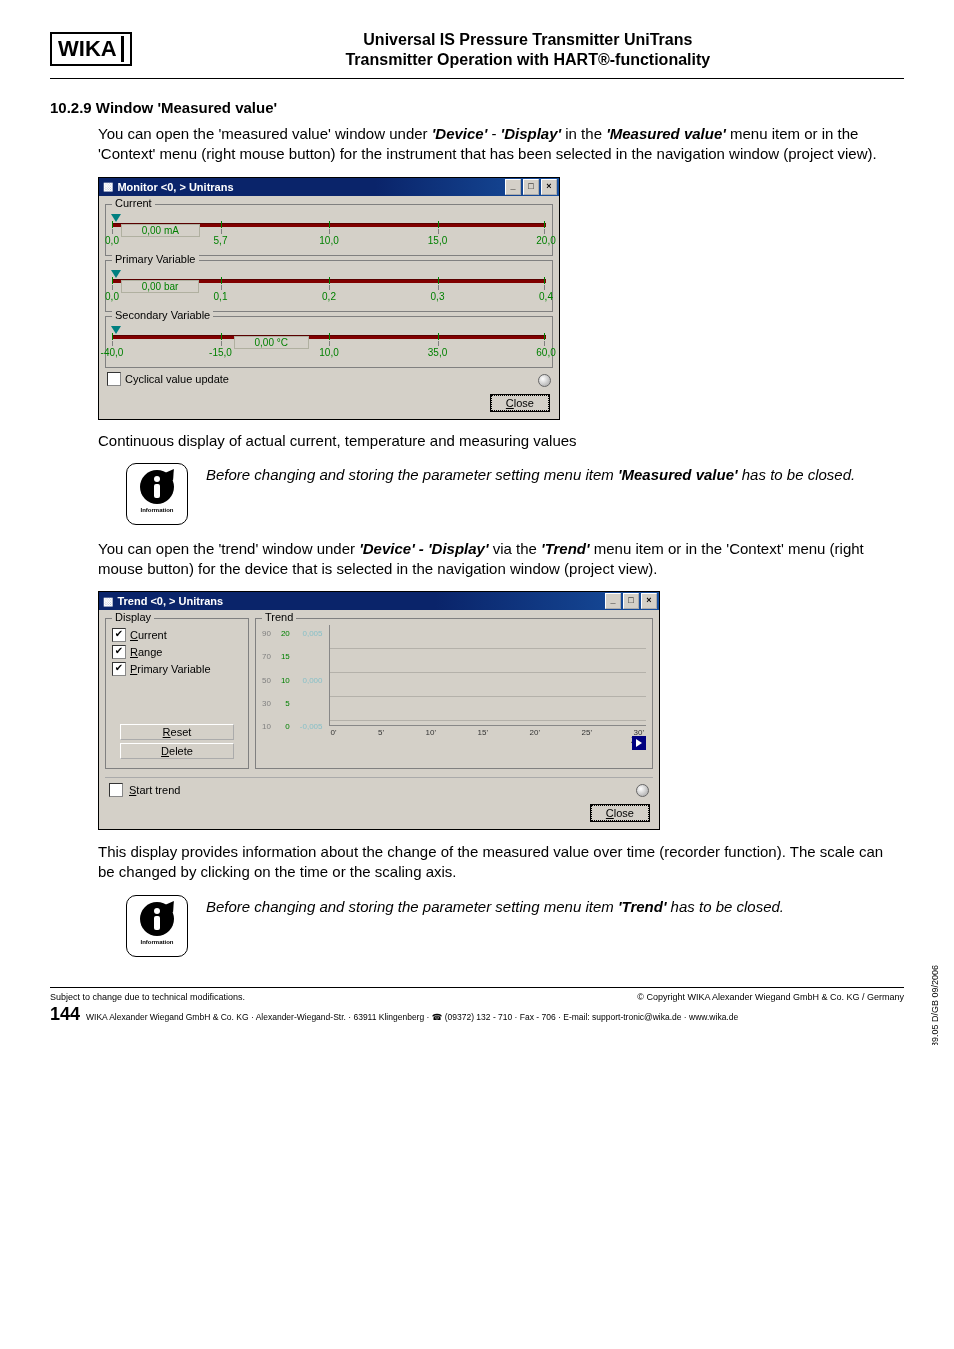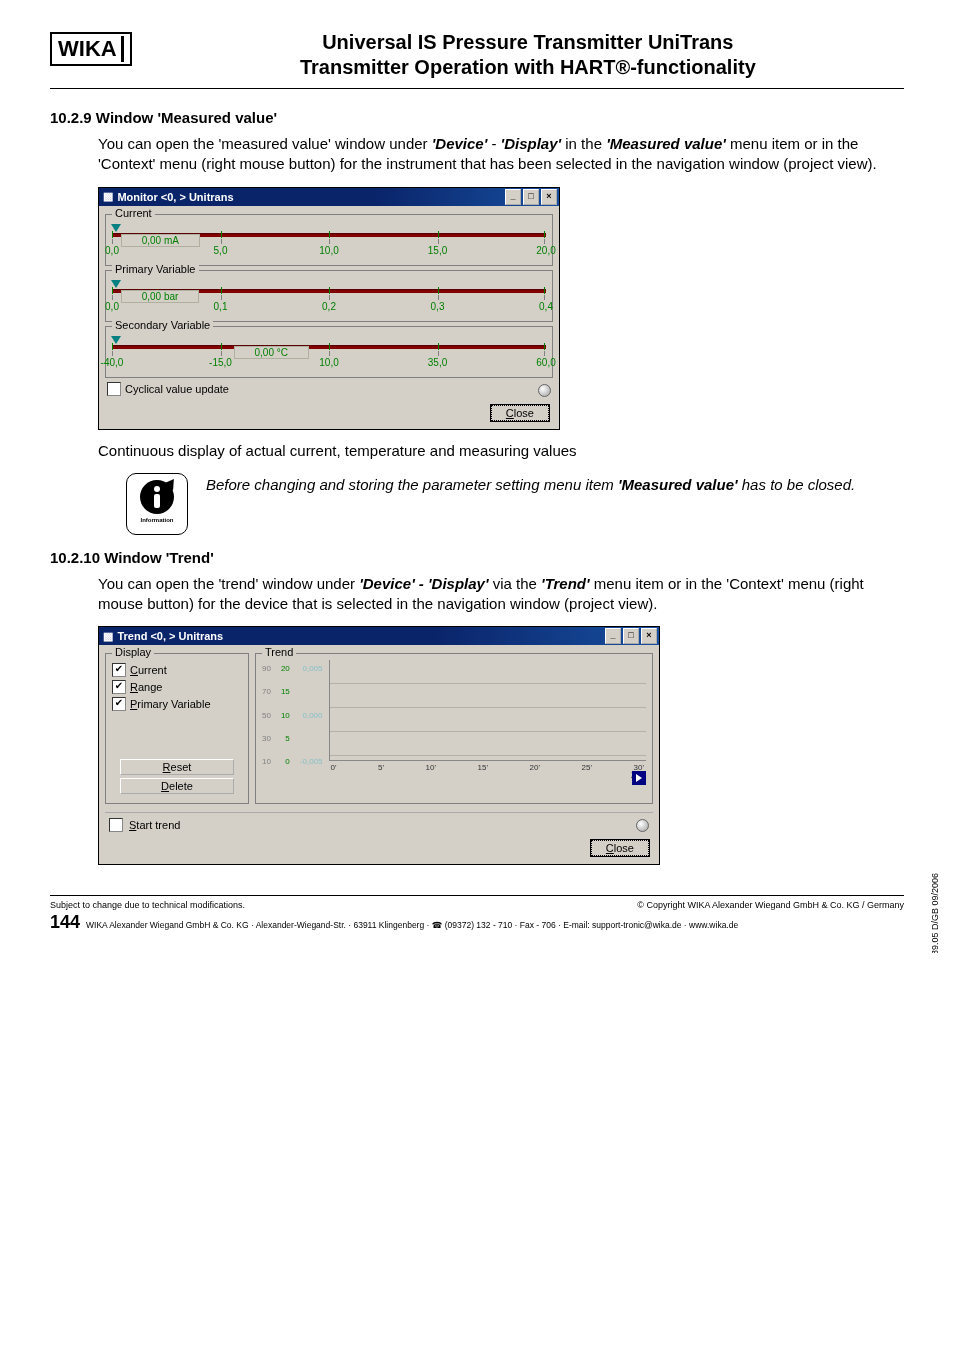--- a/index.html
+++ b/index.html
@@ -33,21 +33,21 @@
   }
   .logo-inner {
     display: inline-block;
     border-right: 3px solid #000;
     padding-right: 4px;
   }
   .header-title {
     flex: 1;
     text-align: center;
     font-weight: bold;
-    font-size: 20px;
+    font-size: 16px;
     line-height: 1.25;
     padding-left: 20px;
   }
   .section-heading {
     font-weight: bold;
     font-size: 15px;
     margin: 12px 0 8px 0;
   }
   .body-text {
     margin-left: 48px;
@@ -414,21 +414,21 @@
             <span class="ruler-tick" style="left:25%"></span>
             <span class="ruler-tick" style="left:50%"></span>
             <span class="ruler-tick" style="left:75%"></span>
             <span class="ruler-tick" style="left:99.5%"></span>
           <span class="ruler-midtick" style="left:0%"></span>
             <span class="ruler-midtick" style="left:25%"></span>
             <span class="ruler-midtick" style="left:50%"></span>
             <span class="ruler-midtick" style="left:75%"></span>
             <span class="ruler-midtick" style="left:99.5%"></span>
           <span class="ruler-num" style="left:0%">0,0</span>
-          <span class="ruler-num" style="left:25%">5,0</span>
+          <span class="ruler-num" style="left:25%">5,7</span>
           <span class="ruler-num" style="left:50%">10,0</span>
           <span class="ruler-num" style="left:75%">15,0</span>
           <span class="ruler-num" style="left:100%">20,0</span>
         </div>
       </div>
 
       <div class="group">
         <span class="group-label">Primary Variable</span>
         <div class="ruler">
           <span class="pointer" style="left:1%;"></span>
@@ -493,21 +493,20 @@
     <div class="info-icon">
       <span class="info-tail"></span>
       <span class="info-bubble"></span>
       <span class="info-label">Information</span>
     </div>
     <div class="info-text">
       <span>Before changing and storing the parameter setting menu item </span><span class="bold">'Measured value'</span><span> has to be closed.</span>
     </div>
   </div>
 
-  <div class="section-heading">10.2.10  Window 'Trend'</div>
   <div class="body-text">
     <span>You can open the 'trend' window under </span><span class="bold italic">'Device' - 'Display'</span><span> via the </span><span class="bold italic">'Trend'</span><span> menu item or in the 'Context' menu (right mouse button) for the device that is selected in the navigation window (project view).</span>
   </div>
 
   <div class="win trend-win">
     <div class="win-titlebar">
       <span style="margin-right:4px;">▩</span>
       <span class="win-title-text">Trend &lt;0,           &gt; Unitrans</span>
       <span class="win-title-btns">
         <span class="title-btn">_</span>
@@ -581,21 +580,32 @@
         <span><span class="underline-letter">S</span>tart trend</span>
         <span style="flex:1"></span>
         <span class="status-led" style="float:none;"></span>
       </div>
       <div class="dialog-footer">
         <span class="win-btn default"><span class="underline-letter">C</span>lose</span>
       </div>
     </div>
   </div>
 
-
+  <div class="body-text">This display provides information about the change of the measured value over time (recorder function). The scale can be changed by clicking on the time or the scaling axis.</div>
+
+  <div class="info-row">
+    <div class="info-icon">
+      <span class="info-tail"></span>
+      <span class="info-bubble"></span>
+      <span class="info-label">Information</span>
+    </div>
+    <div class="info-text">
+      <span>Before changing and storing the parameter setting menu item </span><span class="bold">'Trend'</span><span> has to be closed.</span>
+    </div>
+  </div>
 
   <span class="vert-text">2256939.05 D/GB 09/2006</span>
 
   <div class="footer-bar">
     <span>Subject to change due to technical modifications.</span>
     <span>© Copyright WIKA Alexander Wiegand GmbH &amp; Co. KG / Germany</span>
   </div>
   <div class="footer-bottom">
     <span class="page-num">144</span>
     <span>WIKA Alexander Wiegand GmbH &amp; Co. KG · Alexander-Wiegand-Str. · 63911 Klingenberg · ☎ (09372) 132 - 710 · Fax - 706 · E-mail: support-tronic@wika.de · www.wika.de</span>

